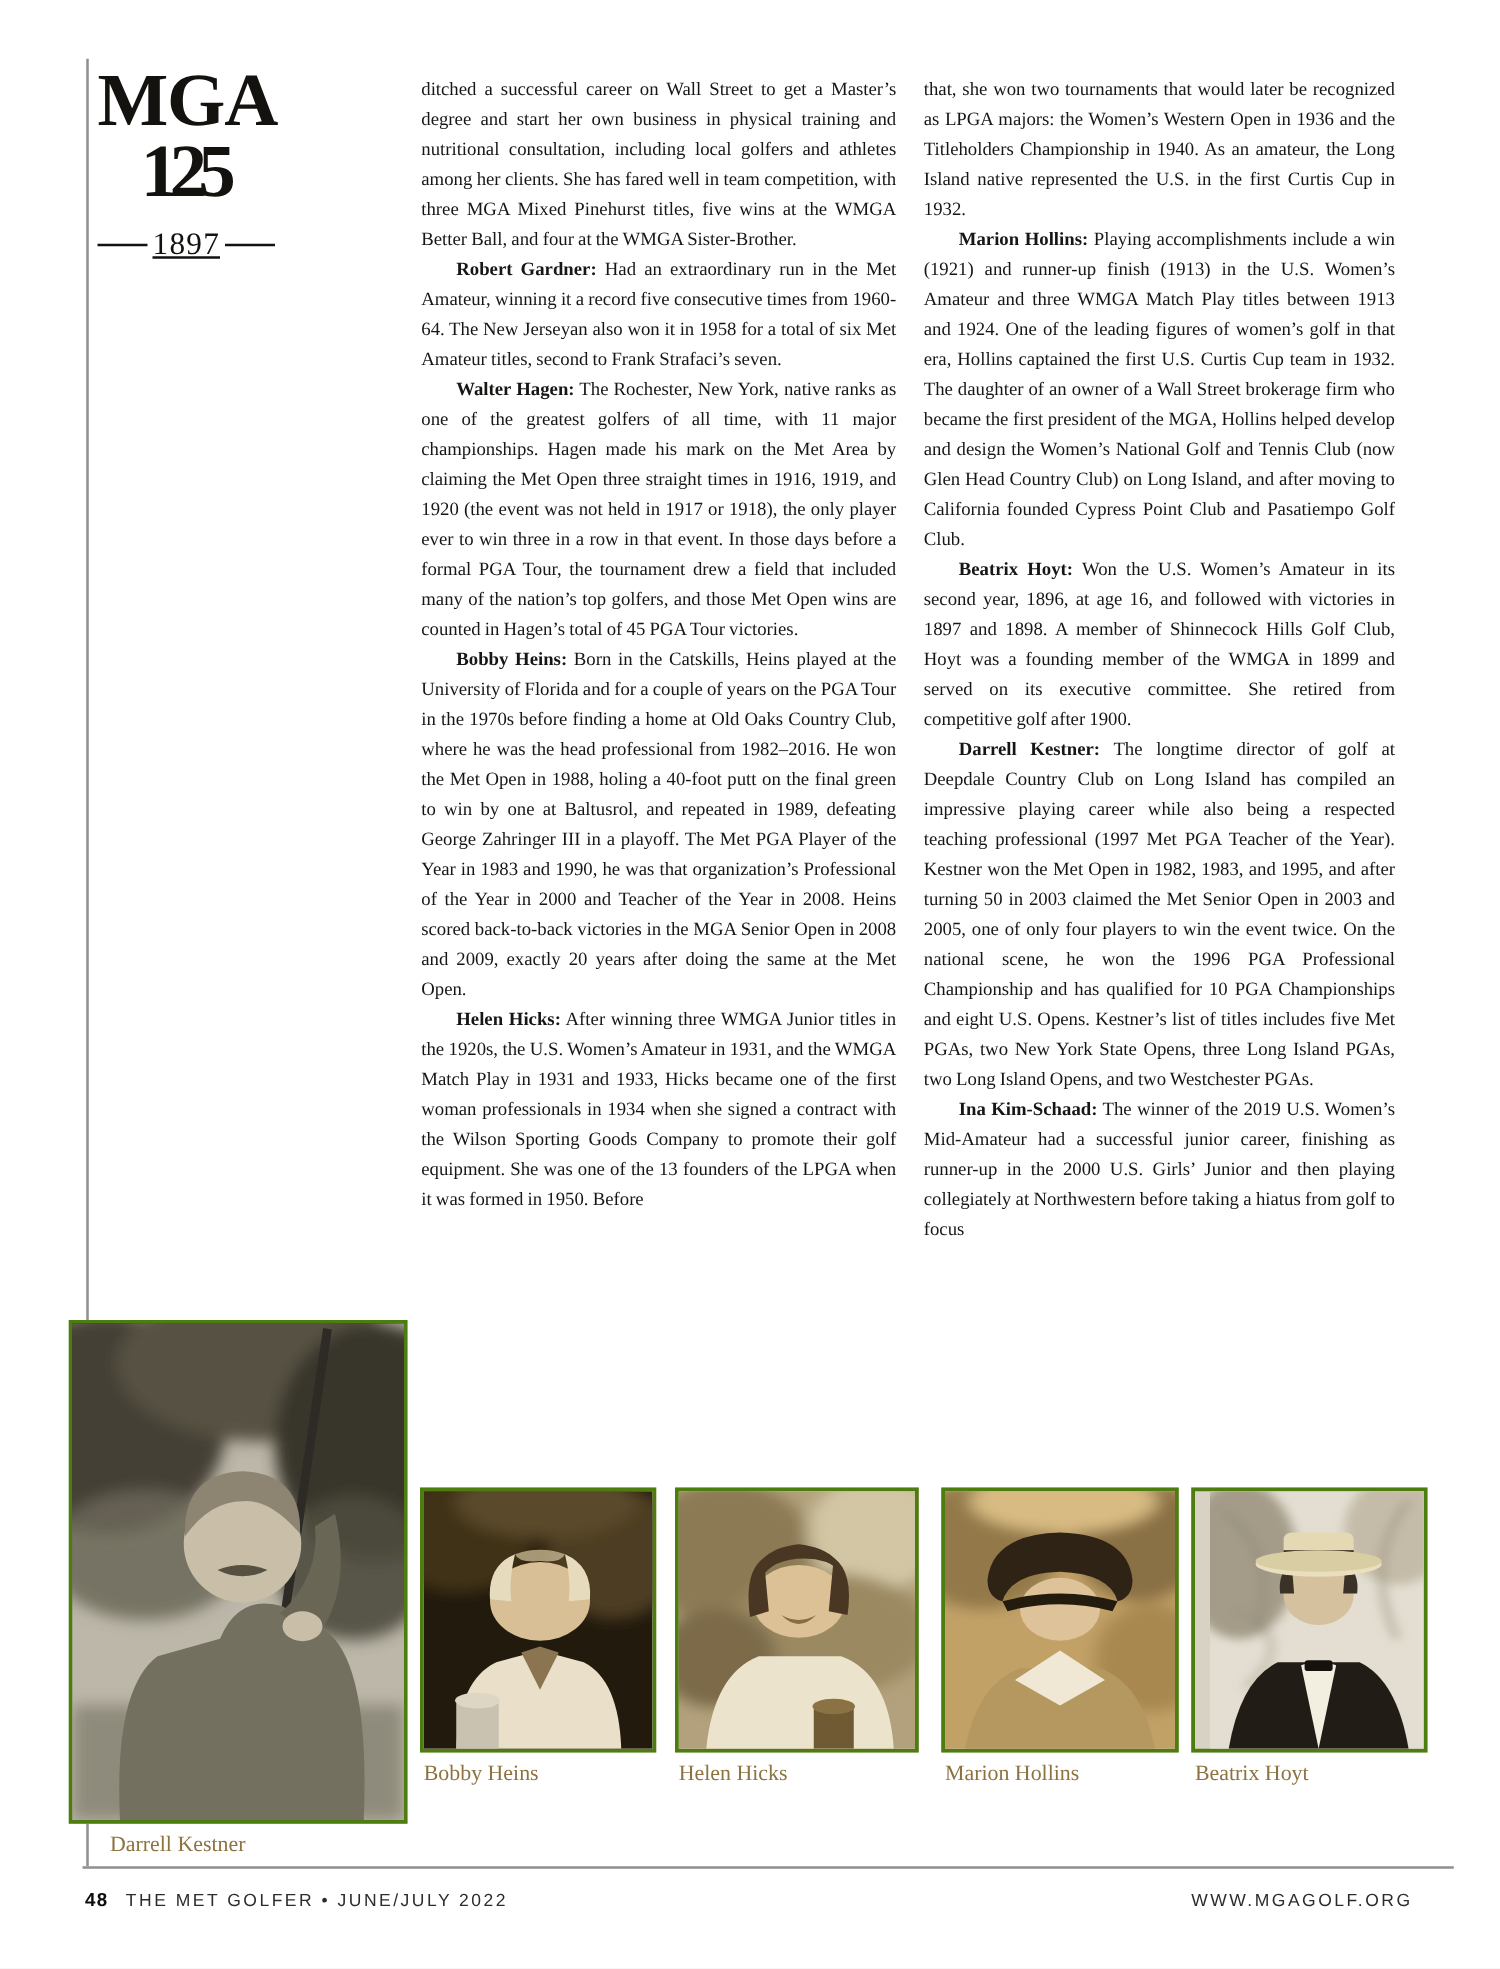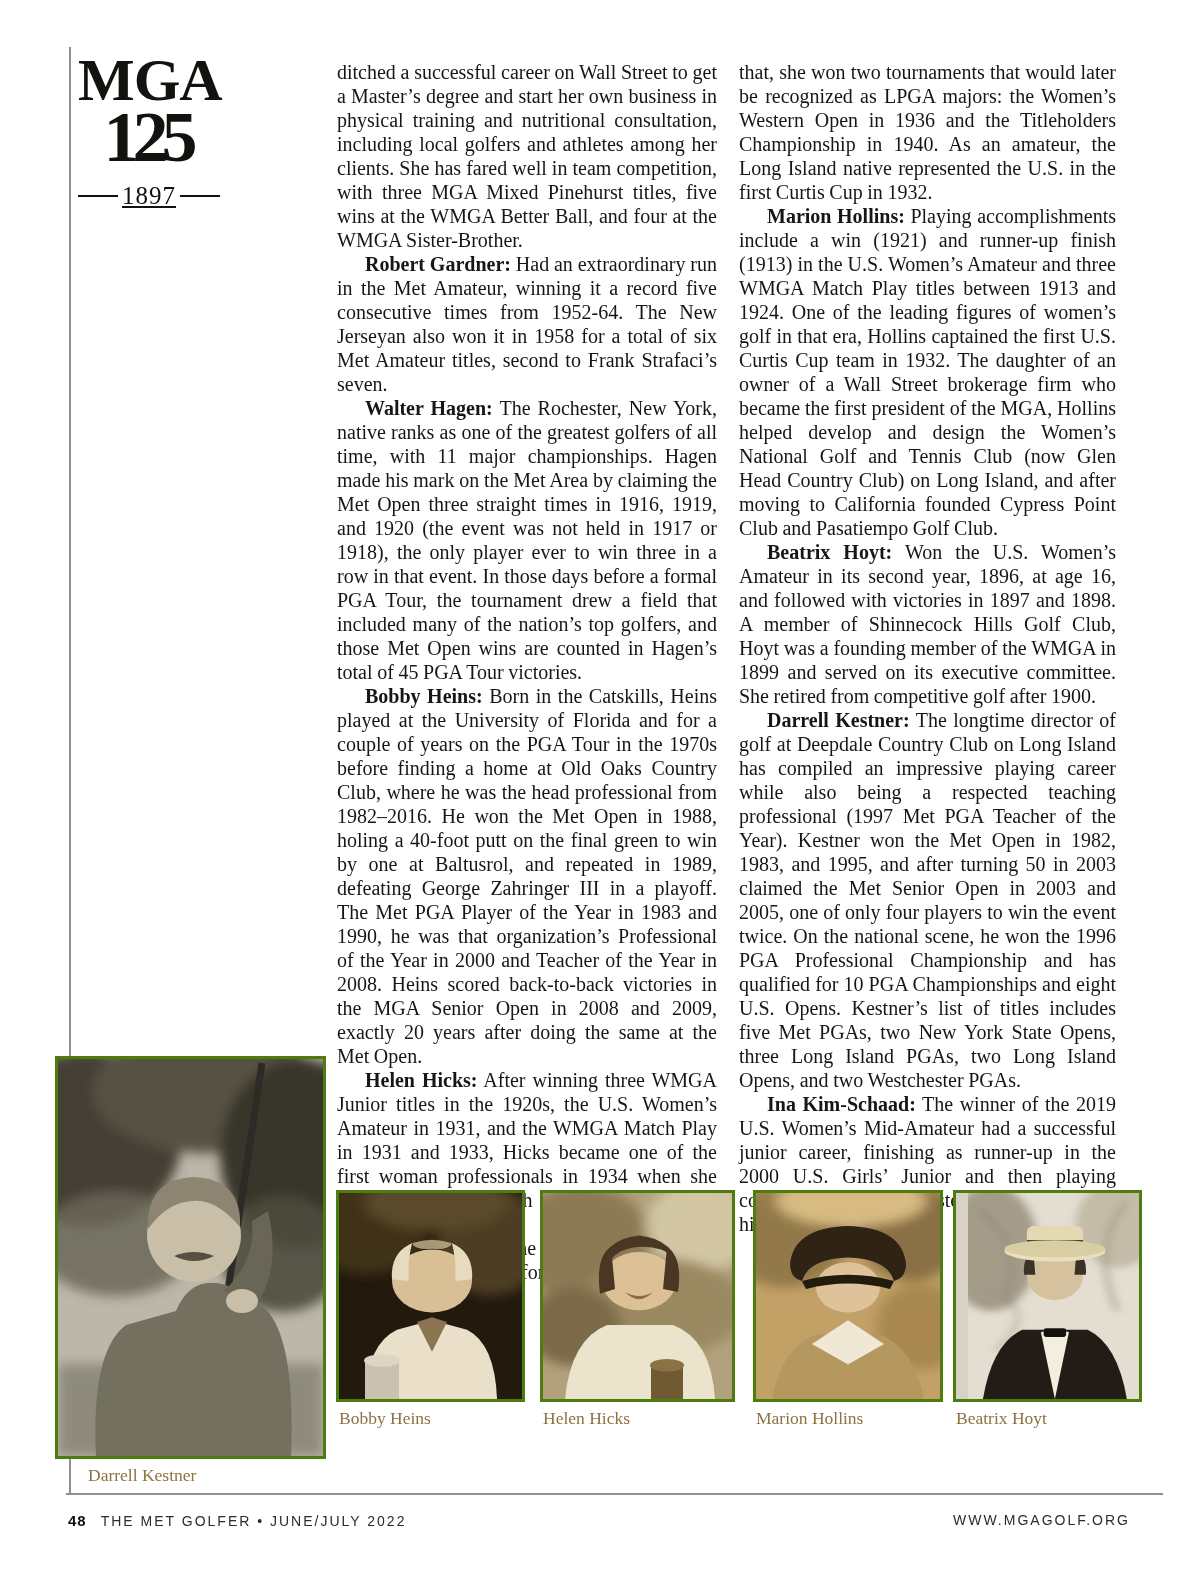--- a/index.html
+++ b/index.html
@@ -8,27 +8,27 @@
     background:#ffffff; overflow:hidden;
     font-family:"Liberation Serif", serif; color:#181614;
   }
   
   .vrule { position:absolute; left:69px; top:47px; width:2px; height:1446px; background:#8f8f8f; }
   .hrule { position:absolute; left:66px; top:1493px; width:1097px; height:2px; background:#8f8f8f; }
 
   
   .logo { position:absolute; left:78px; top:56px; width:142px; text-align:center; color:#14120f; }
   .logo-mga { font-family:"Liberation Serif", serif; font-weight:700; font-size:60px; line-height:48px; letter-spacing:-1px; }
-  .logo-125 { font-family:"Liberation Serif", serif; font-weight:700; font-size:72px; line-height:70px; letter-spacing:-7px; margin-top:-2px; margin-left:-4px; }
+  .logo-125 { font-family:"Liberation Serif", serif; font-weight:700; font-size:60px; line-height:70px; letter-spacing:-7px; margin-top:-2px; margin-left:-4px; }
   .logo-year-row { display:flex; align-items:center; justify-content:center; margin-top:12px; }
   .logo-year-row .dash { height:2px; background:#14120f; flex:1 1 auto; }
   .logo-year { font-size:25px; font-weight:400; letter-spacing:1px; padding:0 4px; line-height:23px;text-decoration:underline; }
 
   
-  .col { position:absolute; top:60px; text-align:justify; font-size:20px; line-height:24px;
+  .col { position:absolute; top:60px; text-align:justify; font-size:15px; line-height:24px;
          hyphens:auto; -webkit-hyphens:auto; word-spacing:-0.4px; }
   .col-left  { left:337px; width:380px; }
   .col-right { left:739px; width:377px; }
   .col p { margin:0; }
   .col p.indent { text-indent:28px; }
   .lead { font-weight:700; }
 
   
   figure { margin:0; position:absolute; border:3px solid #4d7c0f; box-sizing:border-box; background:#d8d2c4; }
   figure svg { display:block; width:100%; height:100%; }
@@ -63,21 +63,21 @@
     <div class="logo-125">125</div>
     <div class="logo-year-row">
       <span class="dash"></span>
         <span class="logo-year">1897</span>
         <span class="dash"></span>
     </div>
   </div>
 
   <div class="col col-left">
     <p><span>ditched a successful career on Wall Street to get a Master’s degree and start her own business in physical training and nutritional consultation, including local golfers and athletes among her clients. She has fared well in team competition, with three MGA Mixed Pinehurst titles, five wins at the WMGA Better Ball, and four at the WMGA Sister-Brother.</span></p>
-    <p class="indent"><span class="lead">Robert Gardner:</span> <span>Had an extraordinary run in the Met Amateur, winning it a record five consecutive times from 1952-64. The New Jerseyan also won it in 1958 for a total of six Met Amateur titles, second to Frank Strafaci’s seven.</span></p>
+    <p class="indent"><span class="lead">Robert Gardner:</span> <span>Had an extraordinary run in the Met Amateur, winning it a record five consecutive times from 1960-64. The New Jerseyan also won it in 1958 for a total of six Met Amateur titles, second to Frank Strafaci’s seven.</span></p>
     <p class="indent"><span class="lead">Walter Hagen:</span> <span>The Rochester, New York, native ranks as one of the greatest golfers of all time, with 11 major championships. Hagen made his mark on the Met Area by claiming the Met Open three straight times in 1916, 1919, and 1920 (the event was not held in 1917 or 1918), the only player ever to win three in a row in that event. In those days before a formal PGA Tour, the tournament drew a field that included many of the nation’s top golfers, and those Met Open wins are counted in Hagen’s total of 45 PGA Tour victories.</span></p>
     <p class="indent"><span class="lead">Bobby Heins:</span> <span>Born in the Catskills, Heins played at the University of Florida and for a couple of years on the PGA Tour in the 1970s before finding a home at Old Oaks Country Club, where he was the head professional from 1982–2016. He won the Met Open in 1988, holing a 40-foot putt on the final green to win by one at Baltusrol, and repeated in 1989, defeating George Zahringer III in a playoff. The Met PGA Player of the Year in 1983 and 1990, he was that organization’s Professional of the Year in 2000 and Teacher of the Year in 2008. Heins scored back-to-back victories in the MGA Senior Open in 2008 and 2009, exactly 20 years after doing the same at the Met Open.</span></p>
     <p class="indent"><span class="lead">Helen Hicks:</span> <span>After winning three WMGA Junior titles in the 1920s, the U.S. Women’s Amateur in 1931, and the WMGA Match Play in 1931 and 1933, Hicks became one of the first woman professionals in 1934 when she signed a contract with the Wilson Sporting Goods Company to promote their golf equipment. She was one of the 13 founders of the LPGA when it was formed in 1950. Before</span></p>
   </div>
 
   <div class="col col-right">
     <p><span>that, she won two tournaments that would later be recognized as LPGA majors: the Women’s Western Open in 1936 and the Titleholders Championship in 1940. As an amateur, the Long Island native represented the U.S. in the first Curtis Cup in 1932.</span></p>
     <p class="indent"><span class="lead">Marion Hollins:</span> <span>Playing accomplishments include a win (1921) and runner-up finish (1913) in the U.S. Women’s Amateur and three WMGA Match Play titles between 1913 and 1924. One of the leading figures of women’s golf in that era, Hollins captained the first U.S. Curtis Cup team in 1932. The daughter of an owner of a Wall Street brokerage firm who became the first president of the MGA, Hollins helped develop and design the Women’s National Golf and Tennis Club (now Glen Head Country Club) on Long Island, and after moving to California founded Cypress Point Club and Pasatiempo Golf Club.</span></p>
     <p class="indent"><span class="lead">Beatrix Hoyt:</span> <span>Won the U.S. Women’s Amateur in its second year, 1896, at age 16, and followed with victories in 1897 and 1898. A member of Shinnecock Hills Golf Club, Hoyt was a founding member of the WMGA in 1899 and served on its executive committee. She retired from competitive golf after 1900.</span></p>
     <p class="indent"><span class="lead">Darrell Kestner:</span> <span>The longtime director of golf at Deepdale Country Club on Long Island has compiled an impressive playing career while also being a respected teaching professional (1997 Met PGA Teacher of the Year). Kestner won the Met Open in 1982, 1983, and 1995, and after turning 50 in 2003 claimed the Met Senior Open in 2003 and 2005, one of only four players to win the event twice. On the national scene, he won the 1996 PGA Professional Championship and has qualified for 10 PGA Championships and eight U.S. Opens. Kestner’s list of titles includes five Met PGAs, two New York State Opens, three Long Island PGAs, two Long Island Opens, and two Westchester PGAs.</span></p>

